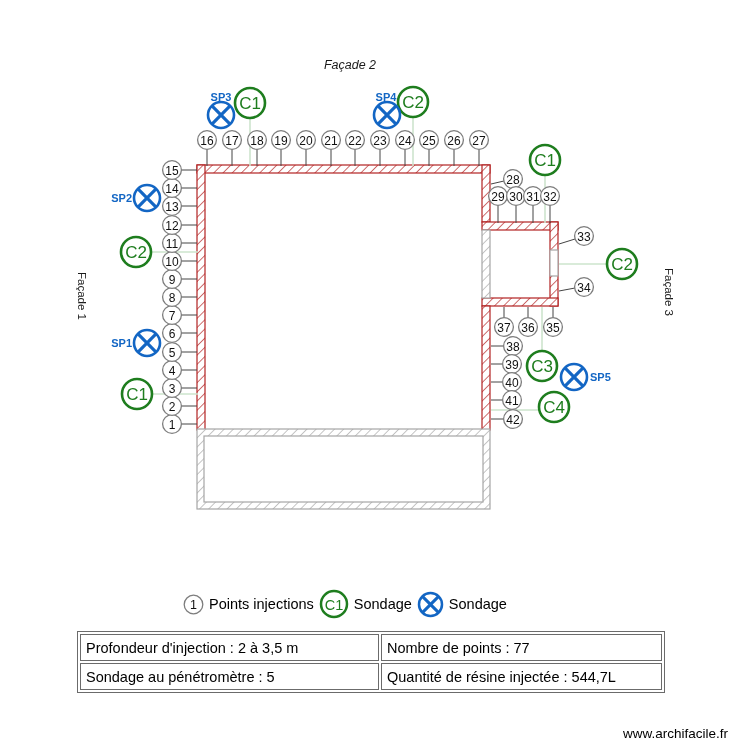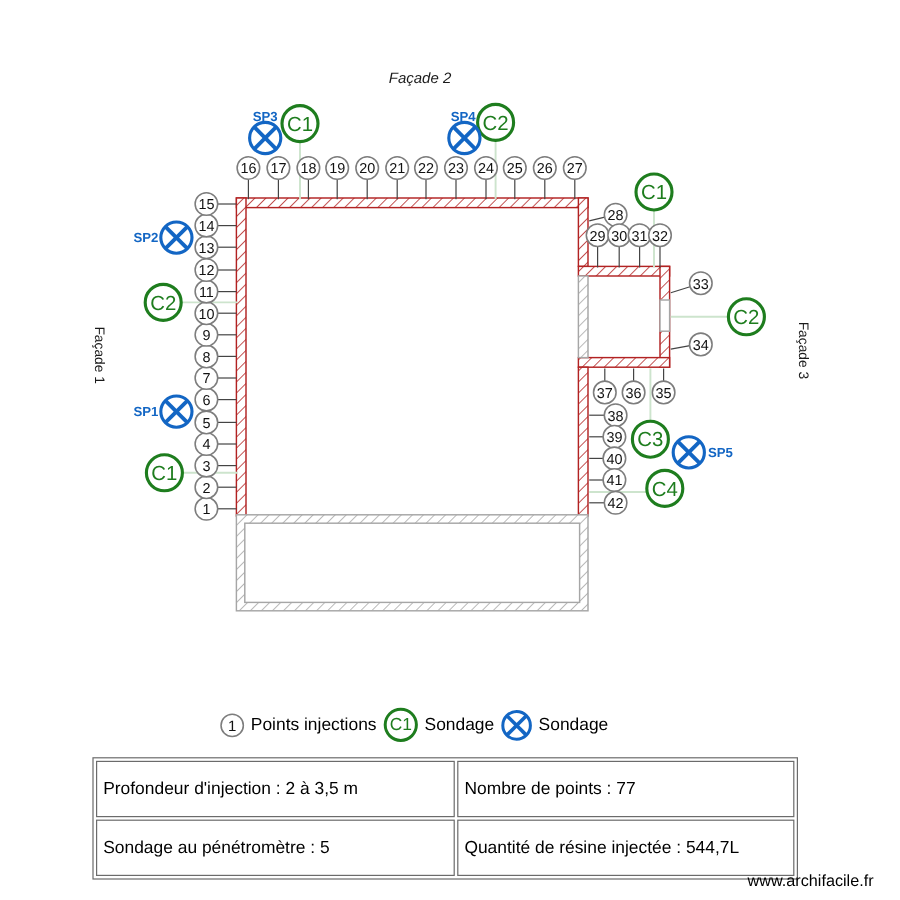--- a/index.html
+++ b/index.html
@@ -10,21 +10,21 @@
              font-size:12.5px;color:#1a1a1a;white-space:nowrap;font-style:italic;}
   .facade-v{position:absolute;transform:translate(-50%,-50%) rotate(90deg);
             font-size:11.5px;color:#1a1a1a;white-space:nowrap;}
   .facade-left{left:82px;top:296px;}
   .facade-right{left:669px;top:292px;}
   .legend{position:absolute;left:183px;top:589px;display:flex;align-items:center;
           gap:5px;font-size:14.5px;color:#000;white-space:nowrap;}
   .legend svg{display:block;}
   .details{position:absolute;left:77px;top:631px;width:588px;
            border-collapse:separate;border-spacing:2px;border:1px solid #6b6b6b;}
-  .details td{border:1px solid #6b6b6b;font-size:14.5px;padding:12px 5px;height:21px;
+  .details td{border:1px solid #6b6b6b;font-size:14.5px;padding:2px 5px;height:21px;
               white-space:nowrap;color:#000;}
   .details td.c1{width:287px;}
   .footer{position:absolute;right:22px;top:726px;font-size:13.5px;color:#000;}
 </style>
 </head>
 <body>
 
 <div class="page">
 
   <svg class="plan-svg" width="750" height="560" viewBox="0 0 750 560">

